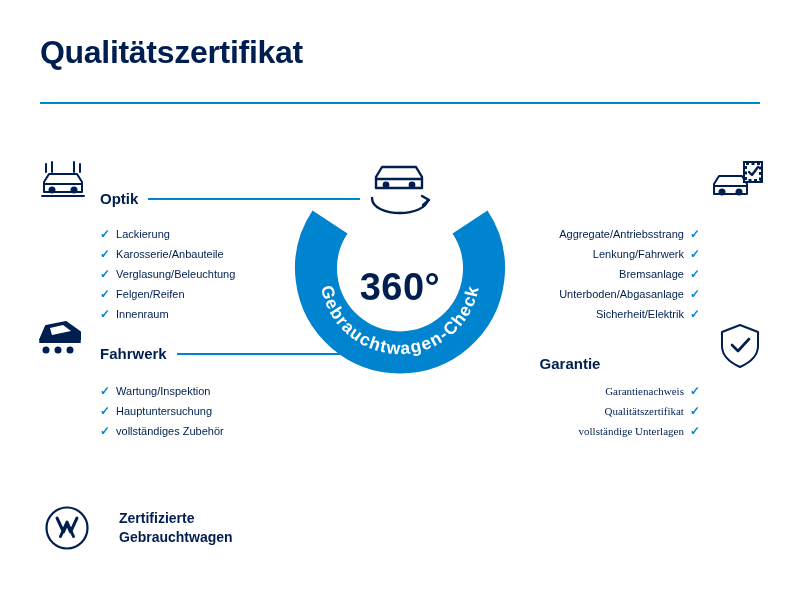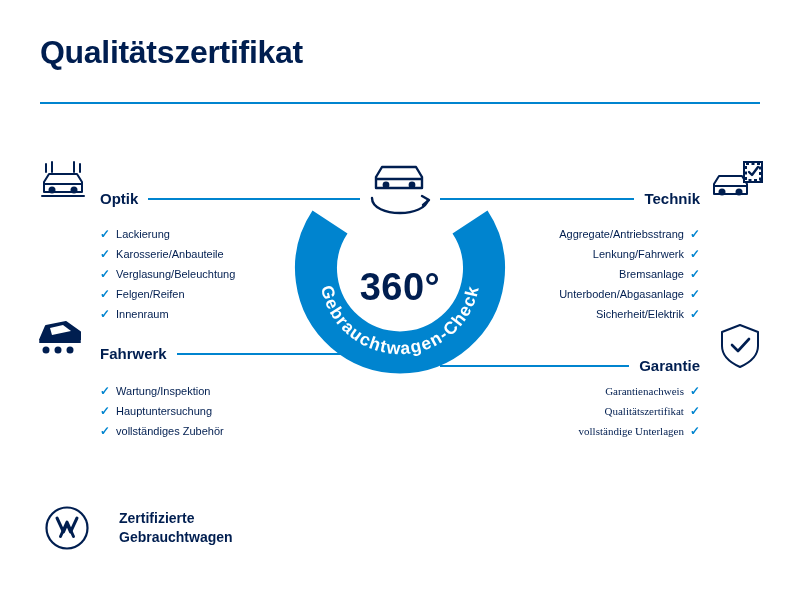--- a/index.html
+++ b/index.html
@@ -137,31 +137,27 @@
 <div class="page">
 
   <div class="title">Qualitätszertifikat</div>
   <div class="title-rule"></div>
 
   <div class="col-head left" style="top:190px;">
     <span class="label">Optik</span>
     <span class="rule"></span>
   </div>
 
-  <div class="col-head right" style="top:190px;">
-    <span class="rule"></span>
-    <span class="label">Technik</span>
-  </div>
 
   <div class="col-head left" style="top:345px;">
     <span class="label">Fahrwerk</span>
     <span class="rule"></span>
   </div>
 
-  <div class="col-head right" style="top:357px;">
+  <div class="col-head right" style="top:343px;flex-direction:column;">
     <span class="rule"></span>
     <span class="label">Garantie</span>
   </div>
 
   <div class="list left" style="top:224px;">
     <div class="item">
       <span class="check">✓</span>
       <span>Lackierung</span>
     </div>
     <div class="item">

